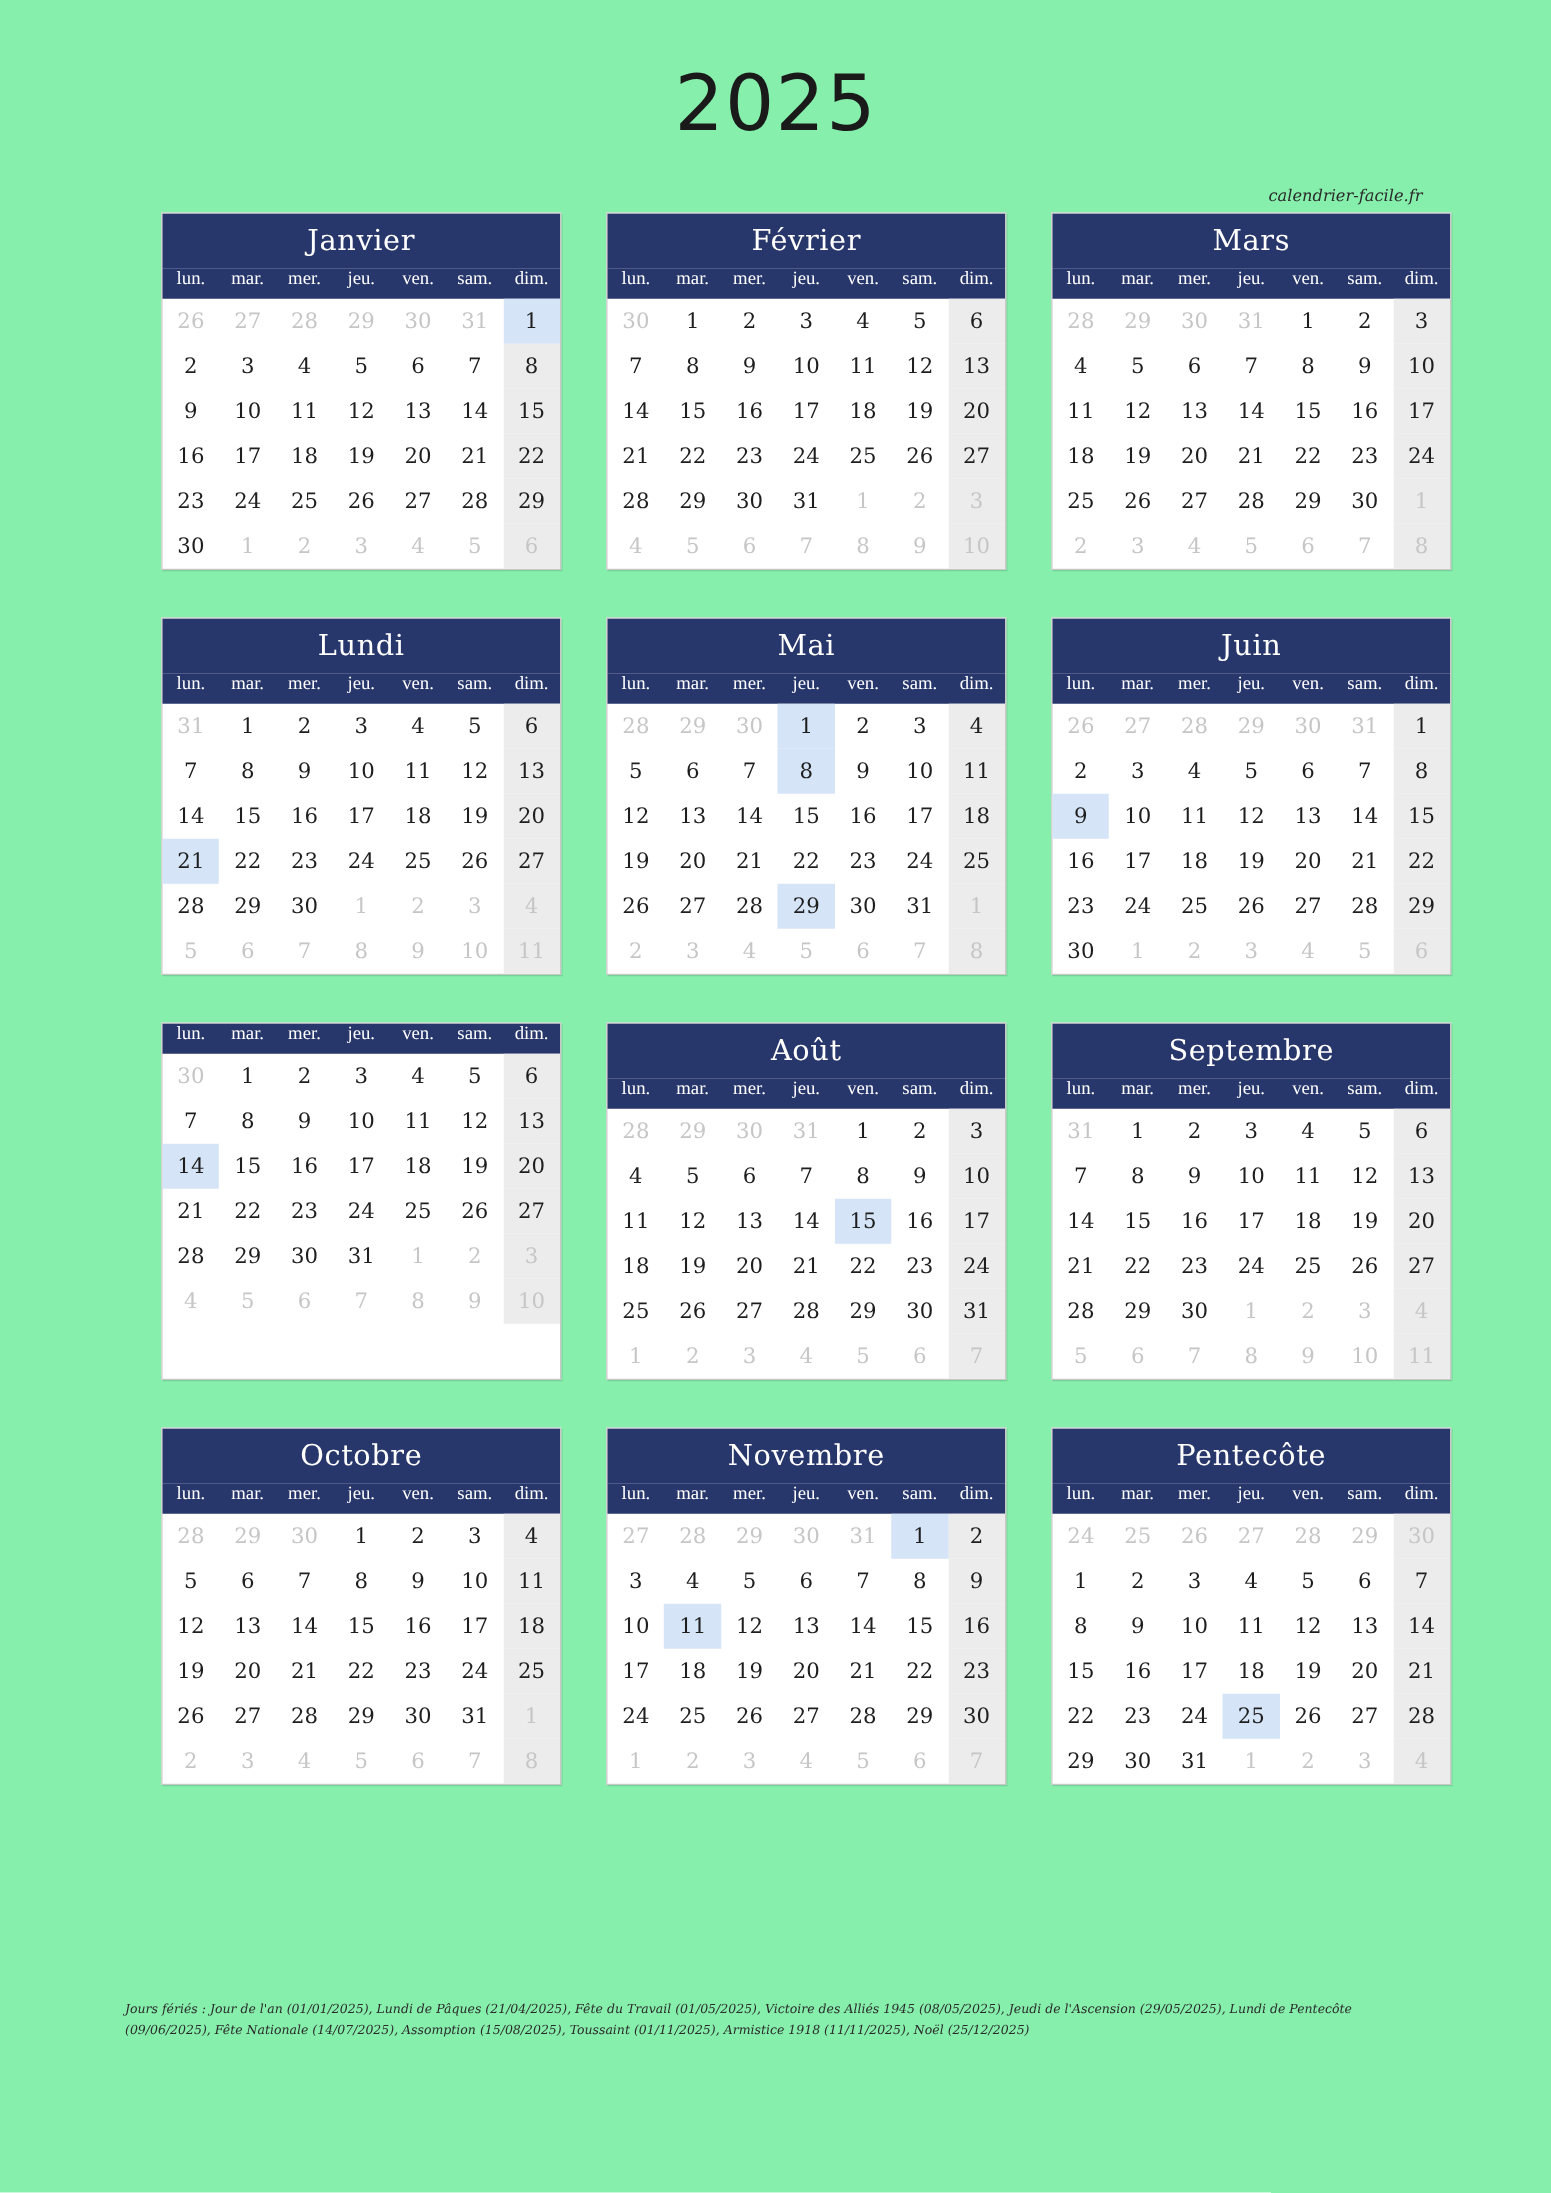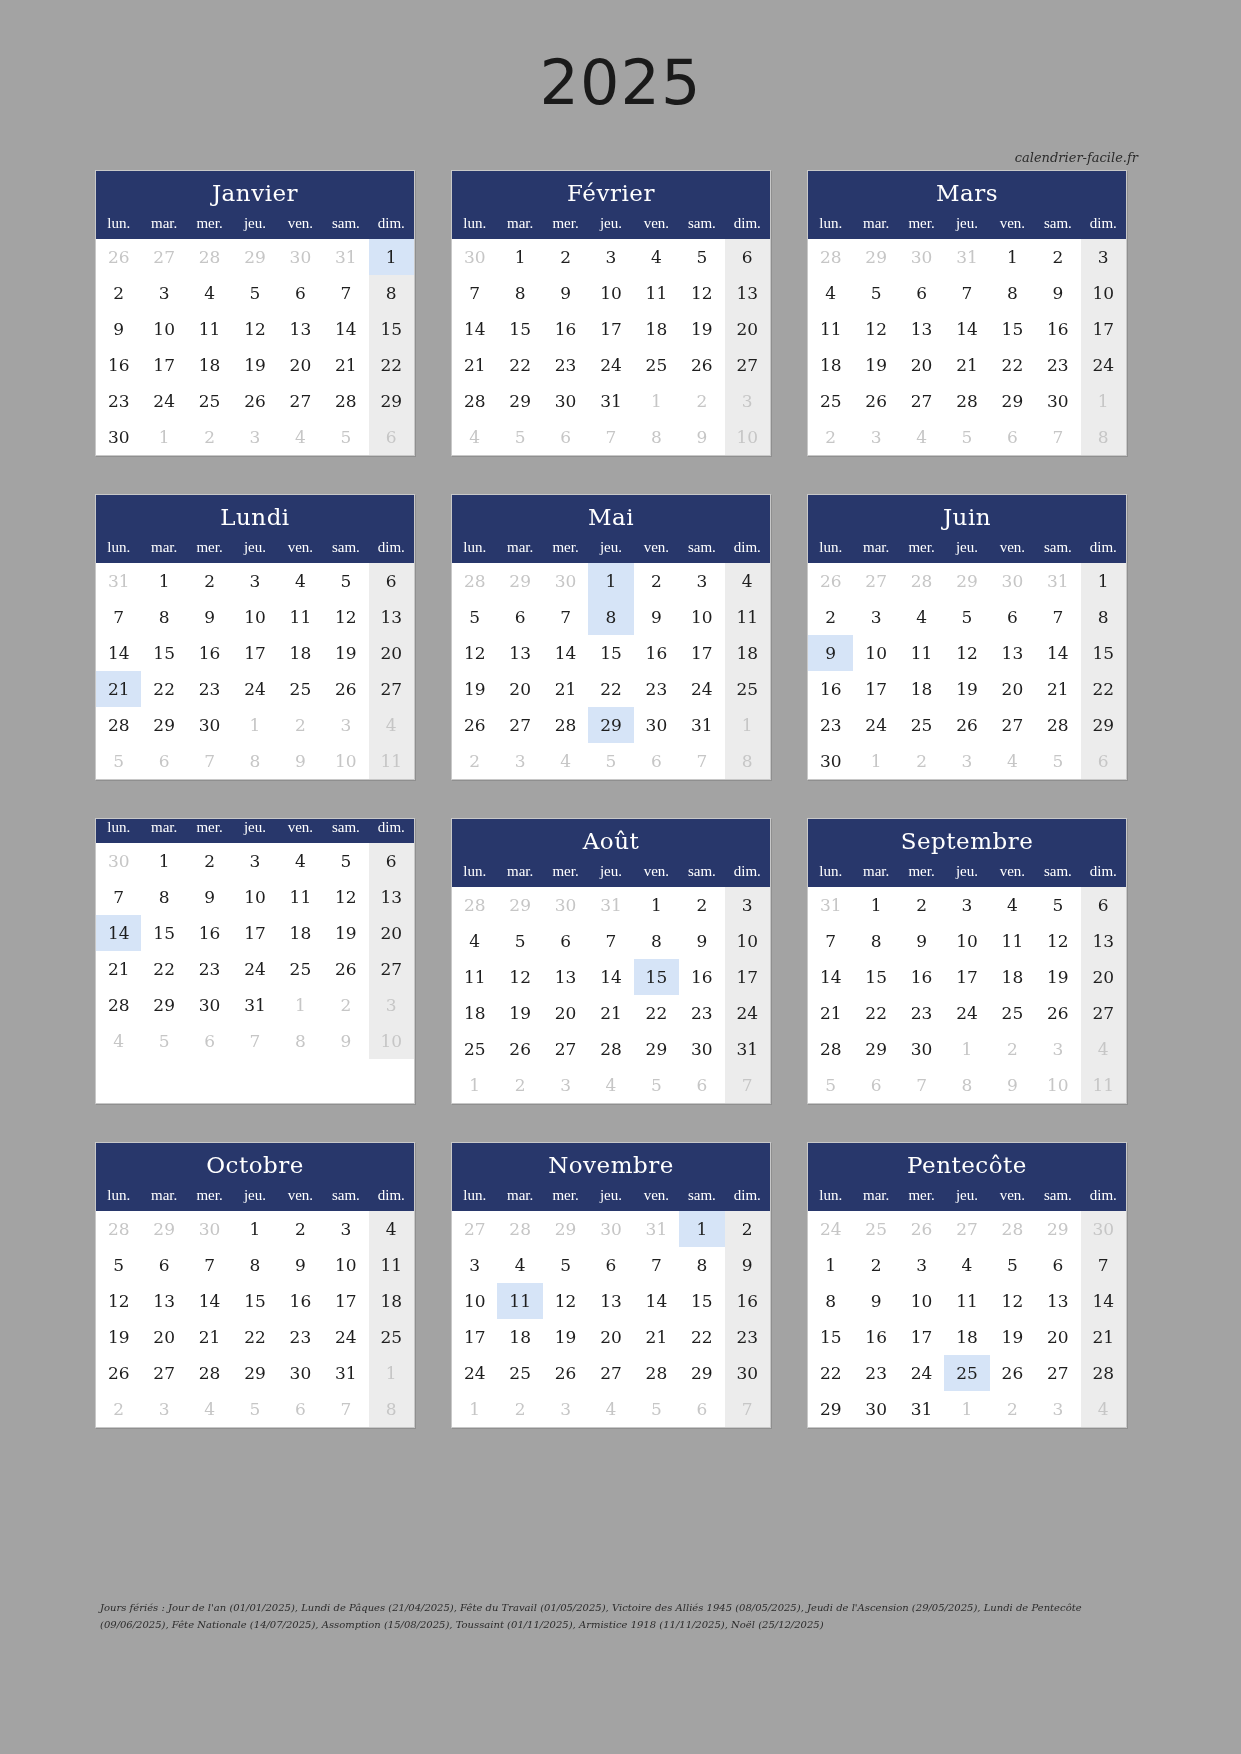--- a/index.html
+++ b/index.html
@@ -8,21 +8,21 @@
     padding: 0;
     background: #ffffff;
     width: 1241px;
     height: 1754px;
     font-family: "DejaVu Sans", sans-serif;
   }
   .page {
     position: relative;
     width: 1241px;
     height: 1754px;
-    background: #a3a3a3;
+    background: #86efac;
   }
   .year-title {
     text-align: center;
     font-family: "DejaVu Sans", sans-serif;
     font-size: 62px;
     font-weight: 400;
     color: #1a1a1a;
     letter-spacing: 1px;
     padding-top: 52px;
     line-height: 1;
@@ -45,20 +45,21 @@
     display: grid;
     grid-template-columns: repeat(3, 320px);
     grid-column-gap: 36px;
     grid-row-gap: 38px;
   }
   .month {
     width: 320px;
     background: #ffffff;
     border: 1px solid #c8c8c8;
     box-shadow: 1px 1px 0 rgba(0,0,0,0.12);
+    margin-left: 34px;
   }
   .month-header {
     background: #28376b;
     color: #ffffff;
     text-align: center;
     font-family: "DejaVu Serif", serif;
     font-size: 23px;
     padding: 9px 0 9px 0;
     letter-spacing: 0.5px;
   }

